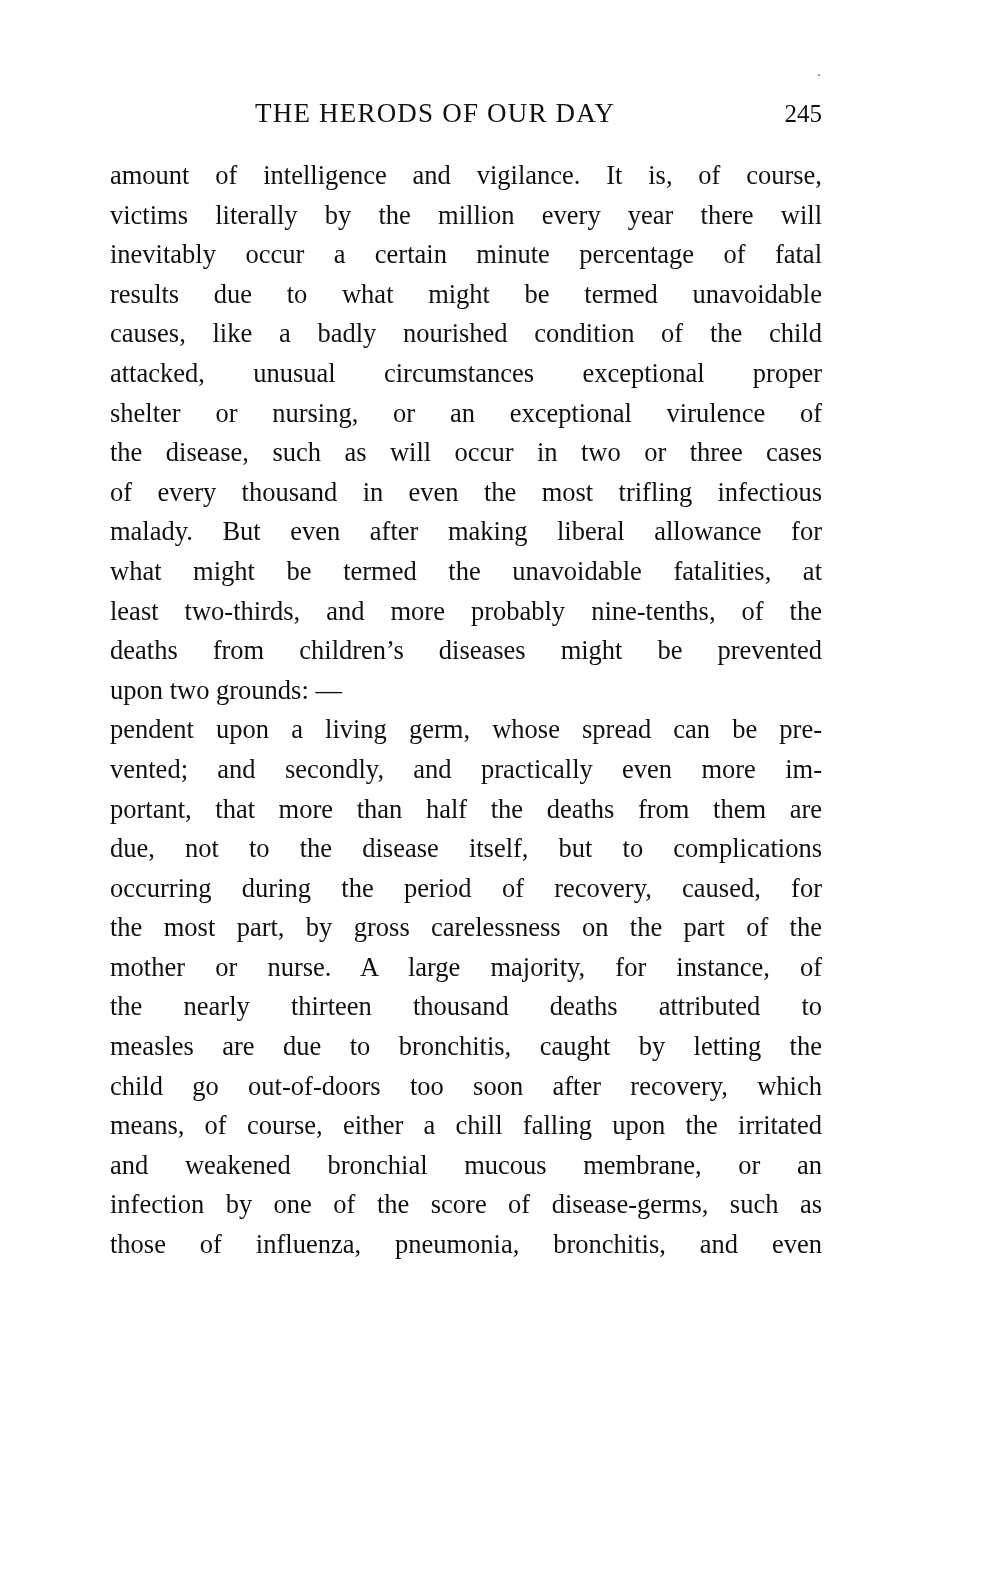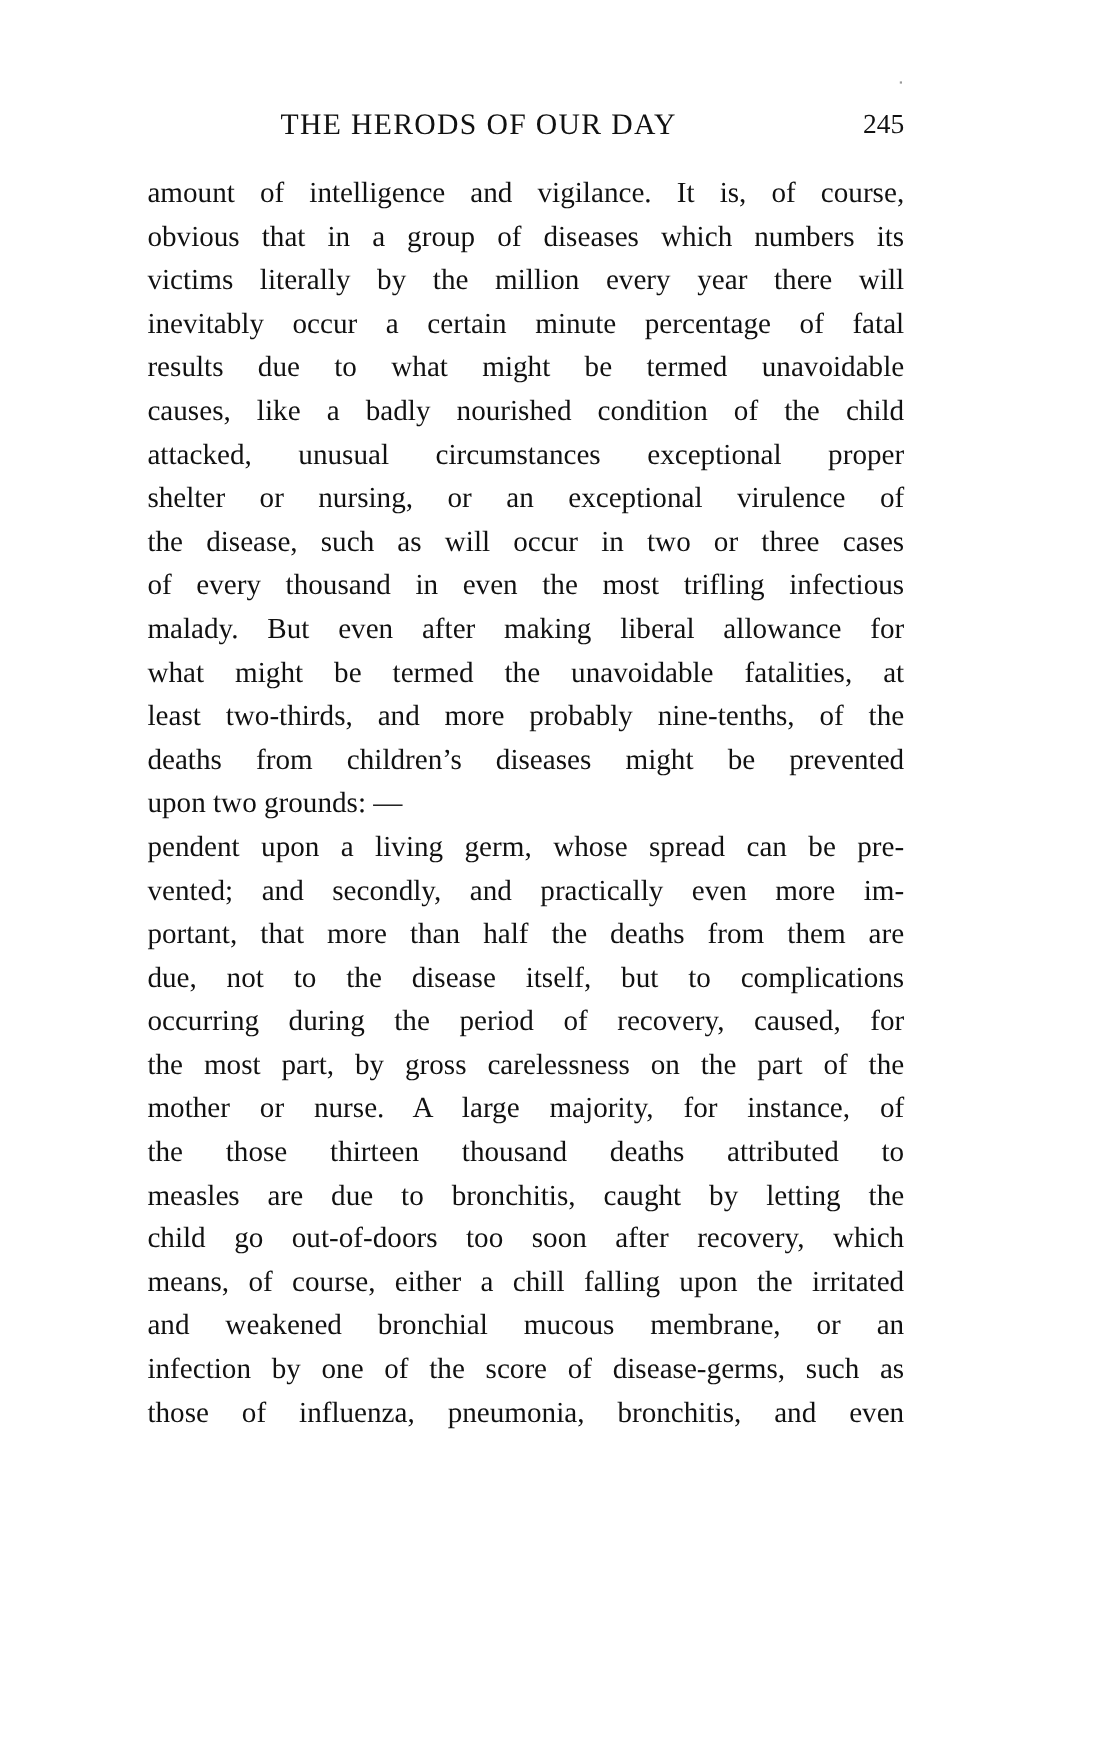--- a/index.html
+++ b/index.html
@@ -15,60 +15,59 @@
   .page-number {
     position: absolute; right: 0; top: 2px; font-size: 25px; font-weight: normal;
   }
   .speck { position: absolute; left: 818px; top: 74px; width: 2px; height: 2px; background: #999; }
   .body-text {
     position: absolute; left: 110px; top: 156px; width: 712px;
     font-family: "Liberation Serif", "DejaVu Serif", serif; font-size: 26.5px; color: #111;
   }
   .line {
     display: block; height: 39.6px; line-height: 39.6px;
-    text-align: justify; text-align-last: justify; white-space: nowrap; margin-left: 24px;
+    text-align: justify; text-align-last: justify; white-space: nowrap;
   }
   .line.last { text-align-last: left; }
   .line.indent { padding-left: 32px; }
 </style>
 </head>
 <body>
 
 <div class="page">
   <div class="speck"></div>
 
   <div class="running-head">
     <span class="running-title">THE HERODS OF OUR DAY</span>
     <span class="page-number">245</span>
   </div>
 
   <div class="body-text">
     <span class="line">amount of intelligence and vigilance. It is, of course,</span>
-    <span class="line">obvious that in a group of diseases which numbers its</span>
     <span class="line">victims literally by the million every year there will</span>
     <span class="line">inevitably occur a certain minute percentage of fatal</span>
     <span class="line">results due to what might be termed unavoidable</span>
     <span class="line">causes, like a badly nourished condition of the child</span>
     <span class="line">attacked, unusual circumstances exceptional proper</span>
     <span class="line">shelter or nursing, or an exceptional virulence of</span>
     <span class="line">the disease, such as will occur in two or three cases</span>
     <span class="line">of every thousand in even the most trifling infectious</span>
     <span class="line">malady. But even after making liberal allowance for</span>
     <span class="line">what might be termed the unavoidable fatalities, at</span>
     <span class="line">least two-thirds, and more probably nine-tenths, of the</span>
     <span class="line">deaths from children’s diseases might be prevented</span>
     <span class="line last">upon two grounds: —</span>
     <span class="line">pendent upon a living germ, whose spread can be pre-</span>
     <span class="line">vented; and secondly, and practically even more im-</span>
     <span class="line">portant, that more than half the deaths from them are</span>
     <span class="line">due, not to the disease itself, but to complications</span>
     <span class="line">occurring during the period of recovery, caused, for</span>
     <span class="line">the most part, by gross carelessness on the part of the</span>
     <span class="line">mother or nurse. A large majority, for instance, of</span>
-    <span class="line">the those thirteen thousand deaths attributed to</span>
+    <span class="line">the nearly thirteen thousand deaths attributed to</span>
     <span class="line">measles are due to bronchitis, caught by letting the</span>
     <span class="line">child go out-of-doors too soon after recovery, which</span>
     <span class="line">means, of course, either a chill falling upon the irritated</span>
     <span class="line">and weakened bronchial mucous membrane, or an</span>
     <span class="line">infection by one of the score of disease-germs, such as</span>
     <span class="line">those of influenza, pneumonia, bronchitis, and even</span>
   </div>
 </div>
 
 </body></html>

